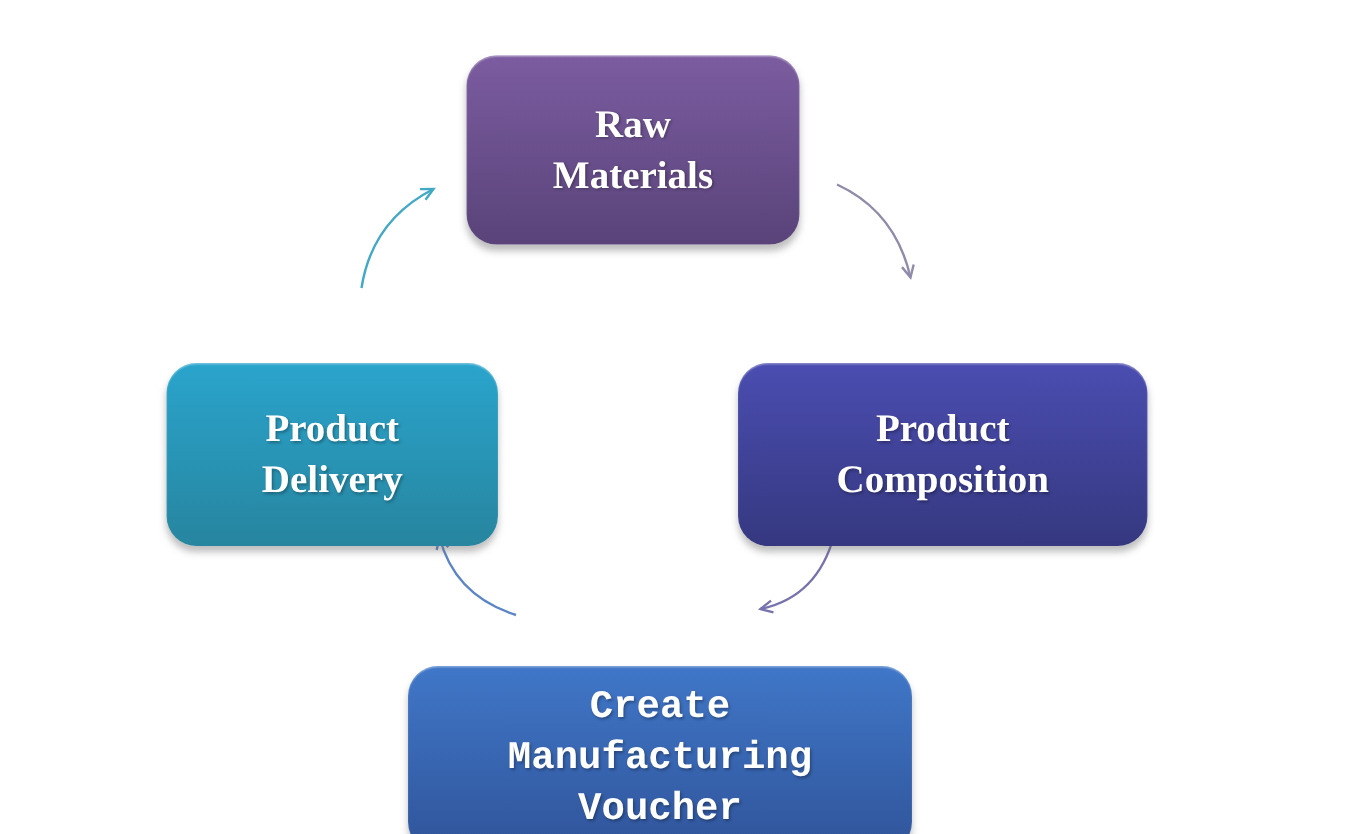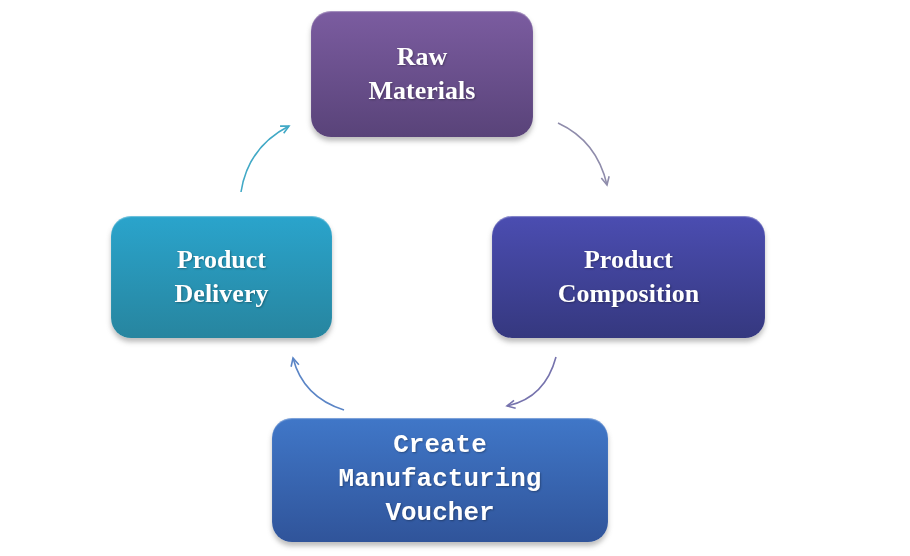--- a/index.html
+++ b/index.html
@@ -18,20 +18,21 @@
     pointer-events: none;
   }
   .node {
     position: absolute;
     border-radius: 20px;
     display: flex;
     align-items: center;
     justify-content: center;
     box-shadow: 0 4px 5px rgba(110,110,110,0.45), inset 0 1px 1px rgba(255,255,255,0.35);
     color: #ffffff;
+    margin-top: 26px;
   }
   .node-label {
     font-weight: bold;
     font-size: 26px;
     line-height: 1.3;
     text-align: center;
     white-space: pre-line;
     text-shadow: 1px 1px 2px rgba(0,0,0,0.3);
   }
   .node-top    { left: 311px; top: 11px;  width: 222px; height: 126px; }

